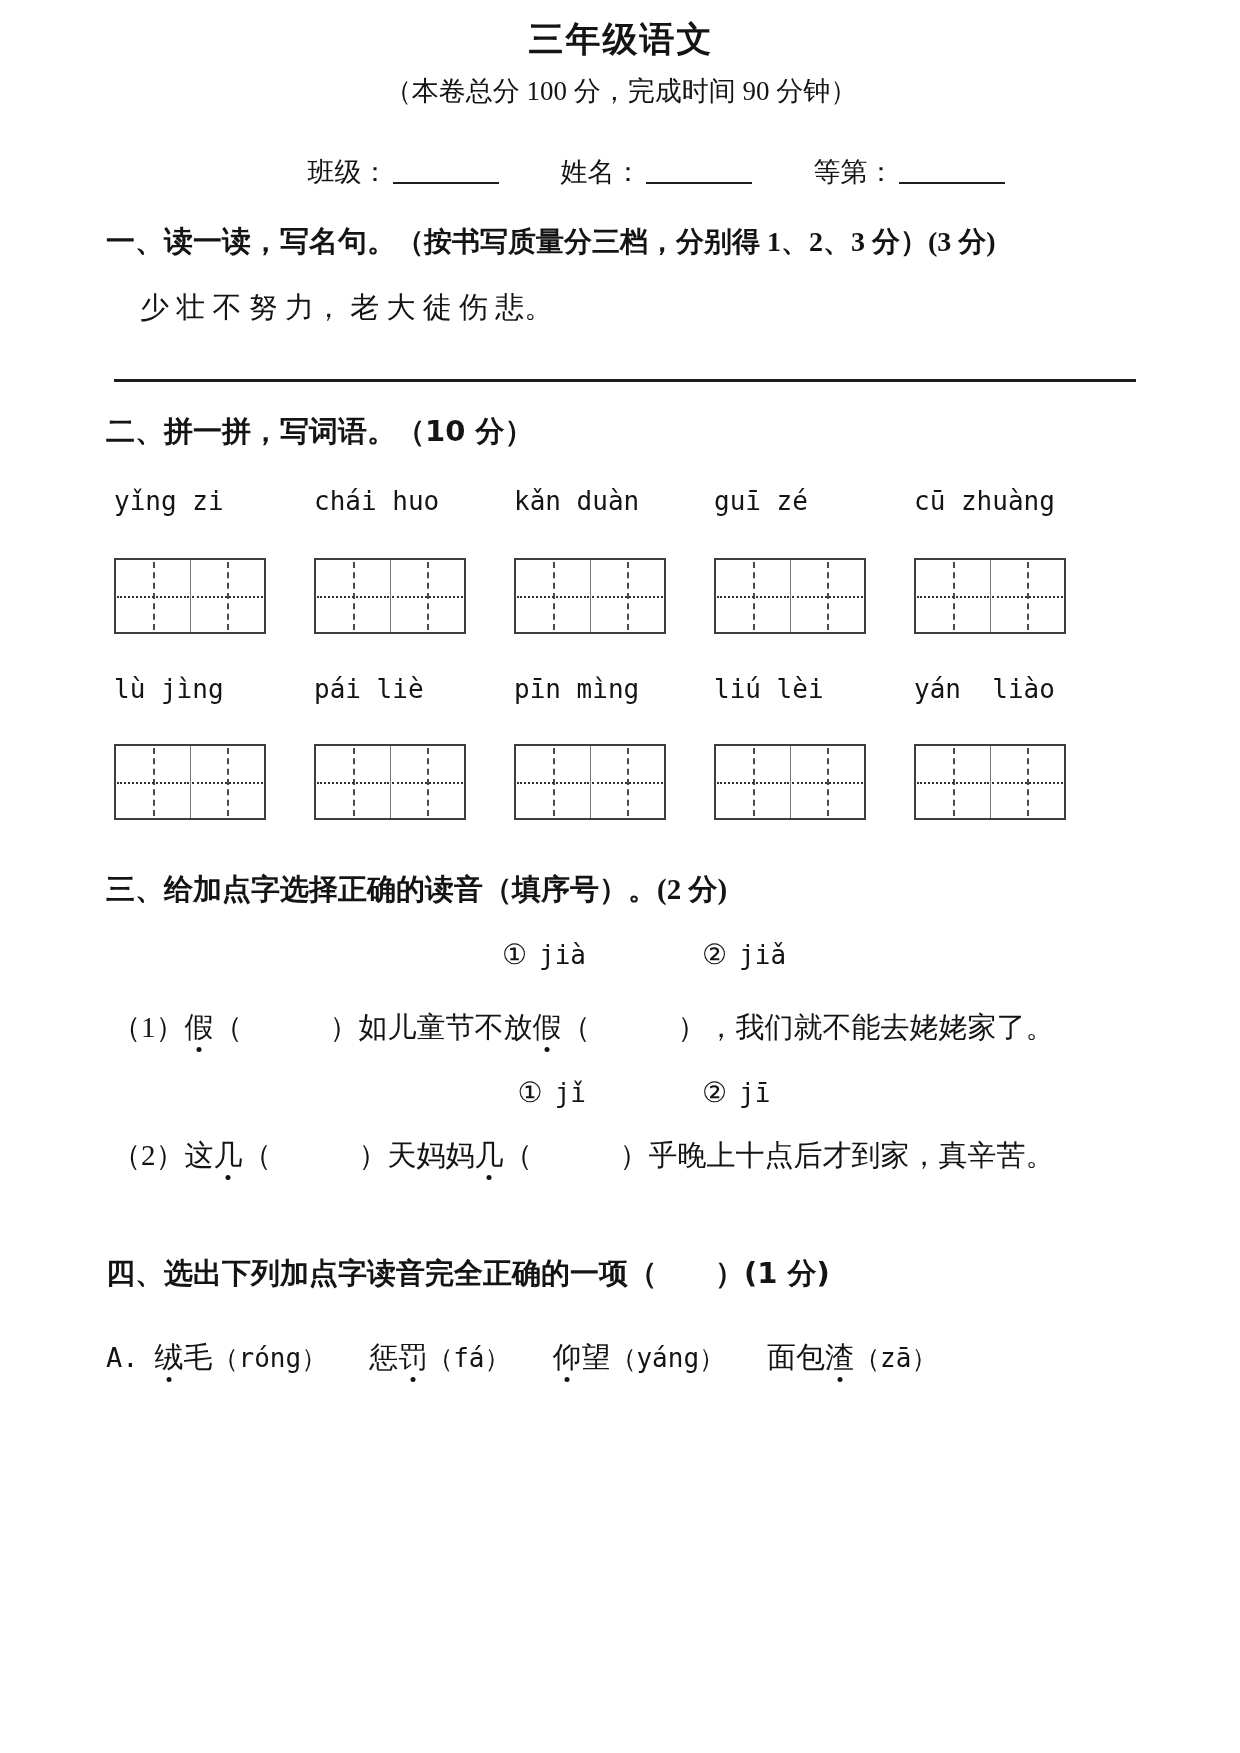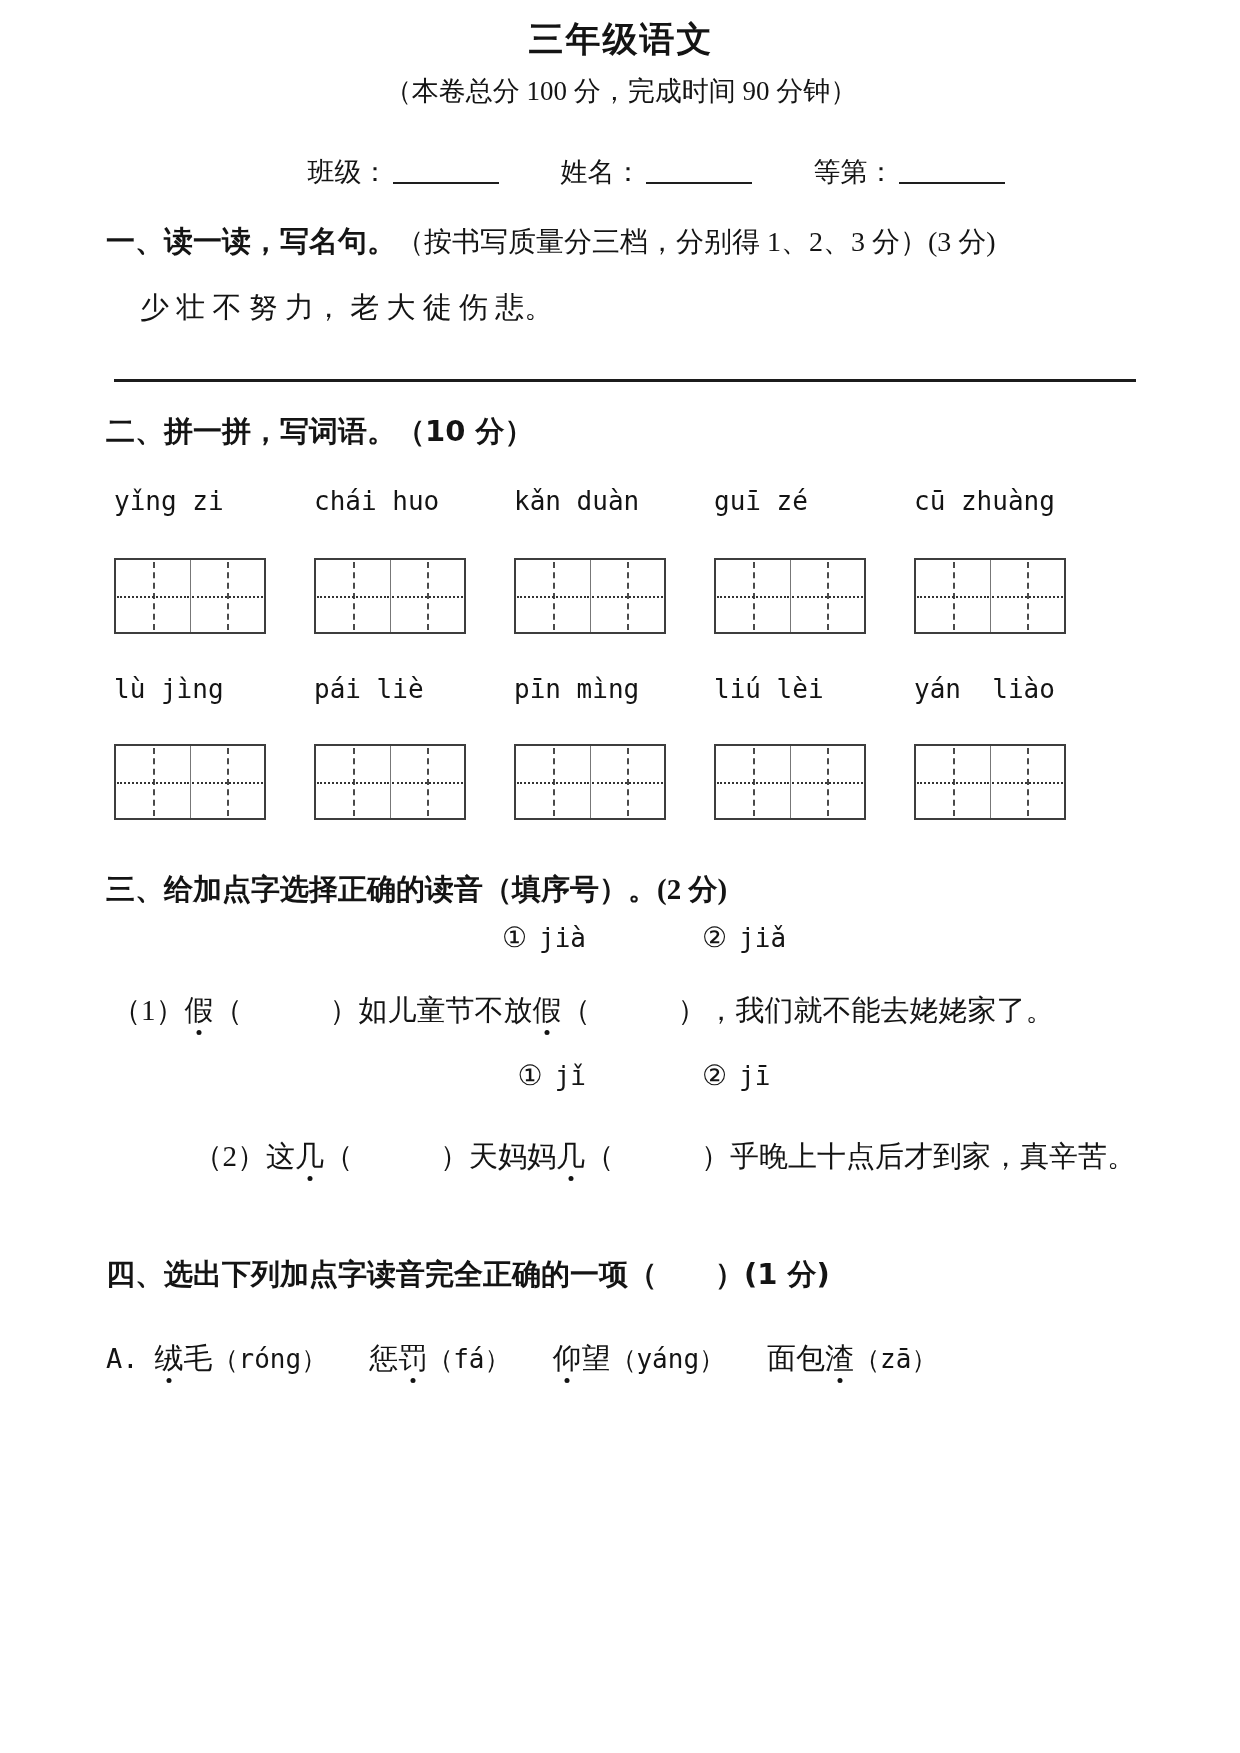--- a/index.html
+++ b/index.html
@@ -32,21 +32,21 @@
     display:inline-block; width:106px; height:24px;
     border-bottom:2px solid #1e1e1e; vertical-align:-3px; margin-left:4px;
   }
 
   .sec-heading {
     font-family:"DejaVu Sans","Liberation Sans",sans-serif;
     font-weight:700; font-size:29px; line-height:38px;
   }
   .sec-heading .note {
     font-family:"Liberation Serif","DejaVu Serif",serif;
-    font-weight:400; font-size:28px;
+    font-weight:700; font-size:28px;
   }
   .h-s1 { margin-top:32px; }
   .h-s2 { margin-top:30px; }
   .h-s3 { margin-top:50px;font-family:Liberation Serif, serif; }
   .h-s4 { margin-top:78px; }
 
   .sentence { margin-top:26px; padding-left:34px; font-size:29px; line-height:40px; }
 
   .divider { margin-top:52px; margin-left:8px; border:none; border-top:3px solid #1c1c1c; }
 
@@ -70,29 +70,29 @@
   .tzg-cell::before {
     content:""; position:absolute; top:2px; bottom:2px; left:50%;
     border-left:2px dashed #4a4a4a;
   }
   .tzg-cell::after {
     content:""; position:absolute; left:1px; right:1px; top:50%;
     border-top:2.5px dotted #333;
   }
 
   .choice-line {
-    margin-top:11px; display:flex; justify-content:center; gap:116px;
+    margin-top:28px; display:flex; justify-content:center; gap:116px;
     padding-left:46px; font-size:28px; line-height:38px;
   }
   .cl-2 { margin-top:26px; }
   .choice .cnum { margin-right:12px; }
   .cpy, .py-inline { font-family:"DejaVu Sans Mono","Liberation Mono",monospace; font-size:26px; }
 
   .qline { margin-top:32px; font-size:29px; line-height:42px; padding-left:6px; }
-  .q-2 { margin-top:40px;text-align:right; }
+  .q-2 { margin-top:22px; }
 
   .dot { position:relative; }
   .dot::after {
     content:""; position:absolute; left:50%; bottom:-9px;
     width:5px; height:5px; border-radius:50%; background:#141414;
     transform:translateX(-50%);
   }
 
   .option-line { margin-top:44px; font-size:29px; line-height:42px; white-space:nowrap; }
   .opt-label { margin-right:16px; font-family:"DejaVu Sans Mono","Liberation Mono",monospace; font-size:27px; }

